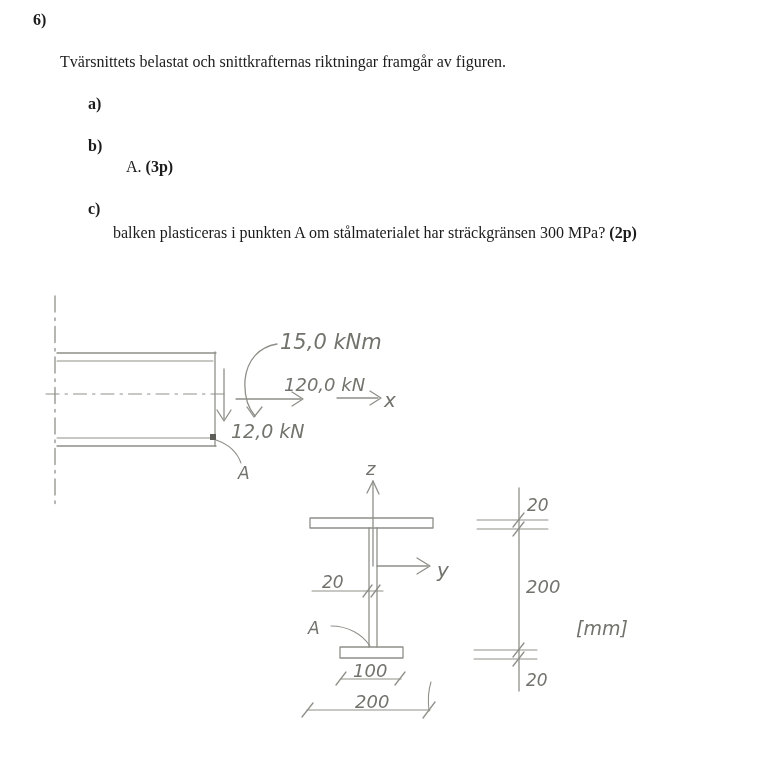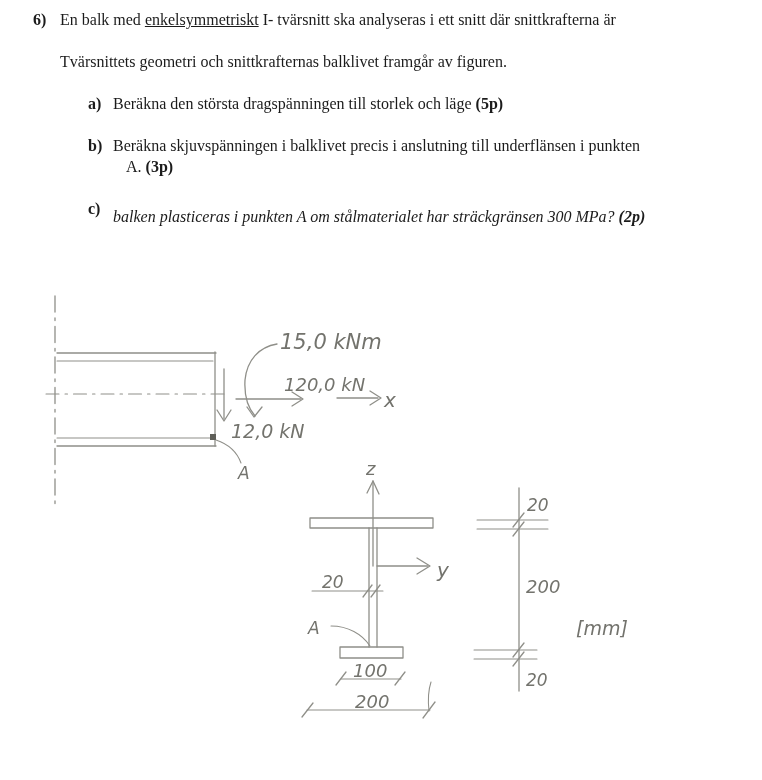--- a/index.html
+++ b/index.html
@@ -20,32 +20,29 @@
   svg .stroke{stroke:#8f8f89;fill:none;stroke-width:1.3;stroke-linecap:round;stroke-linejoin:round;}
   svg .thin{stroke-width:1.05;}
 </style>
 </head>
 <body>
 
 <div class="page">
 
   <div class="t b" style="left:33px;top:9px;">6)</div>
 
-  <div class="t" style="left:60px;top:9px;"><span>En balk med </span><span class="ul">enkelsymmetriskt</span><span> I- tvärsnitt ska analyseras i ett snitt där snittkrafterna är</span></div>
-  <div class="t" style="left:60px;top:51px;">Tvärsnittets geometri och snittkrafternas balklivet framgår av figuren.</div>
+  <div class="t" style="left:60px;top:51px;">Tvärsnittets belastat och snittkrafternas riktningar framgår av figuren.</div>
 
   <div class="t b" style="left:88px;top:93px;">a)</div>
-  <div class="t" style="left:113px;top:93px;"><span>Beräkna den största dragspänningen till storlek och läge </span><span class="pts">(5p)</span></div>
 
   <div class="t b" style="left:88px;top:135px;">b)</div>
-  <div class="t" style="left:113px;top:135px;">Beräkna skjuvspänningen i balklivet precis i anslutning till underflänsen i punkten</div>
   <div class="t" style="left:126px;top:156px;"><span>A. </span><span class="pts">(3p)</span></div>
 
   <div class="t b" style="left:88px;top:198px;">c)</div>
-  <div class="t" style="left:113px;top:206px;font-style:italic;"><span>balken plasticeras i punkten A om stålmaterialet har sträckgränsen 300 MPa? </span><span class="pts">(2p)</span></div>
+  <div class="t" style="left:113px;top:222px;"><span>balken plasticeras i punkten A om stålmaterialet har sträckgränsen 300 MPa? </span><span class="pts">(2p)</span></div>
 
   <svg style="position:absolute;left:0;top:0;" width="762" height="780" viewBox="0 0 762 780">
 
     <g>
 
       <path class="stroke" d="M55,296 L55,505" stroke-dasharray="16 6 2.5 6"></path>
 
       <path class="stroke" d="M57,353 H216"></path>
       <path class="stroke thin" d="M57,361 H213"></path>
       <path class="stroke thin" d="M57,438 H213"></path>

